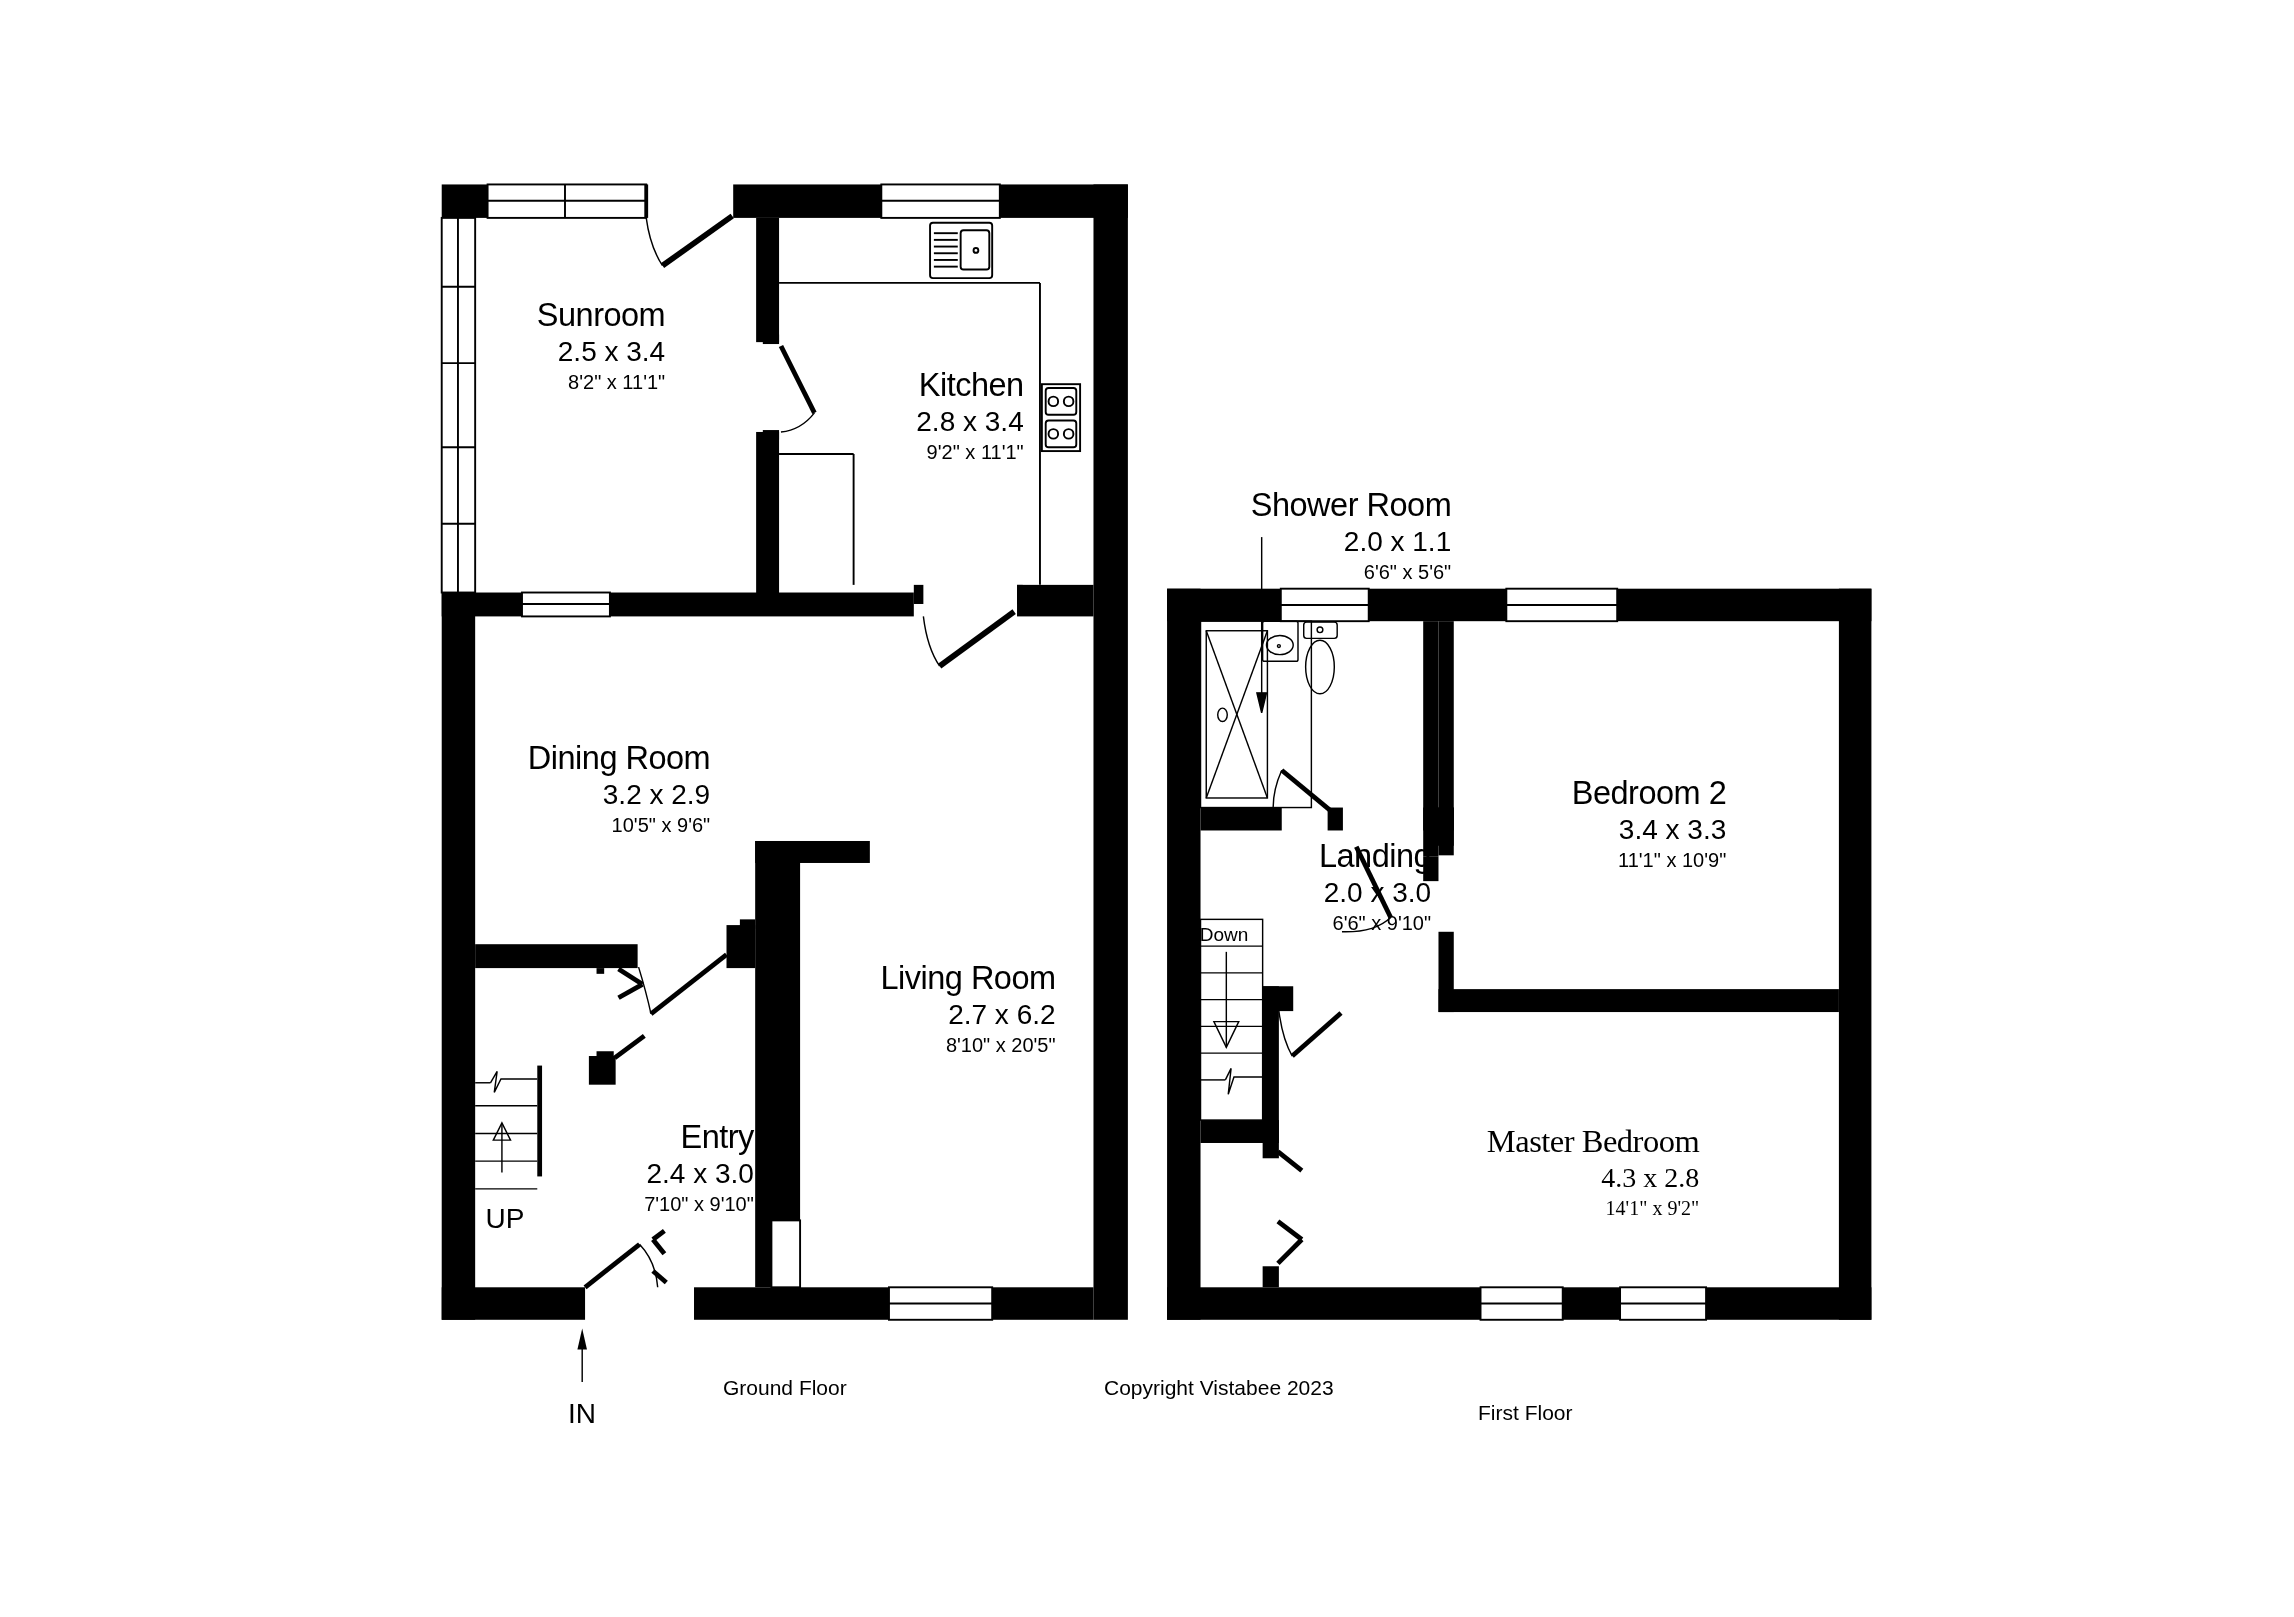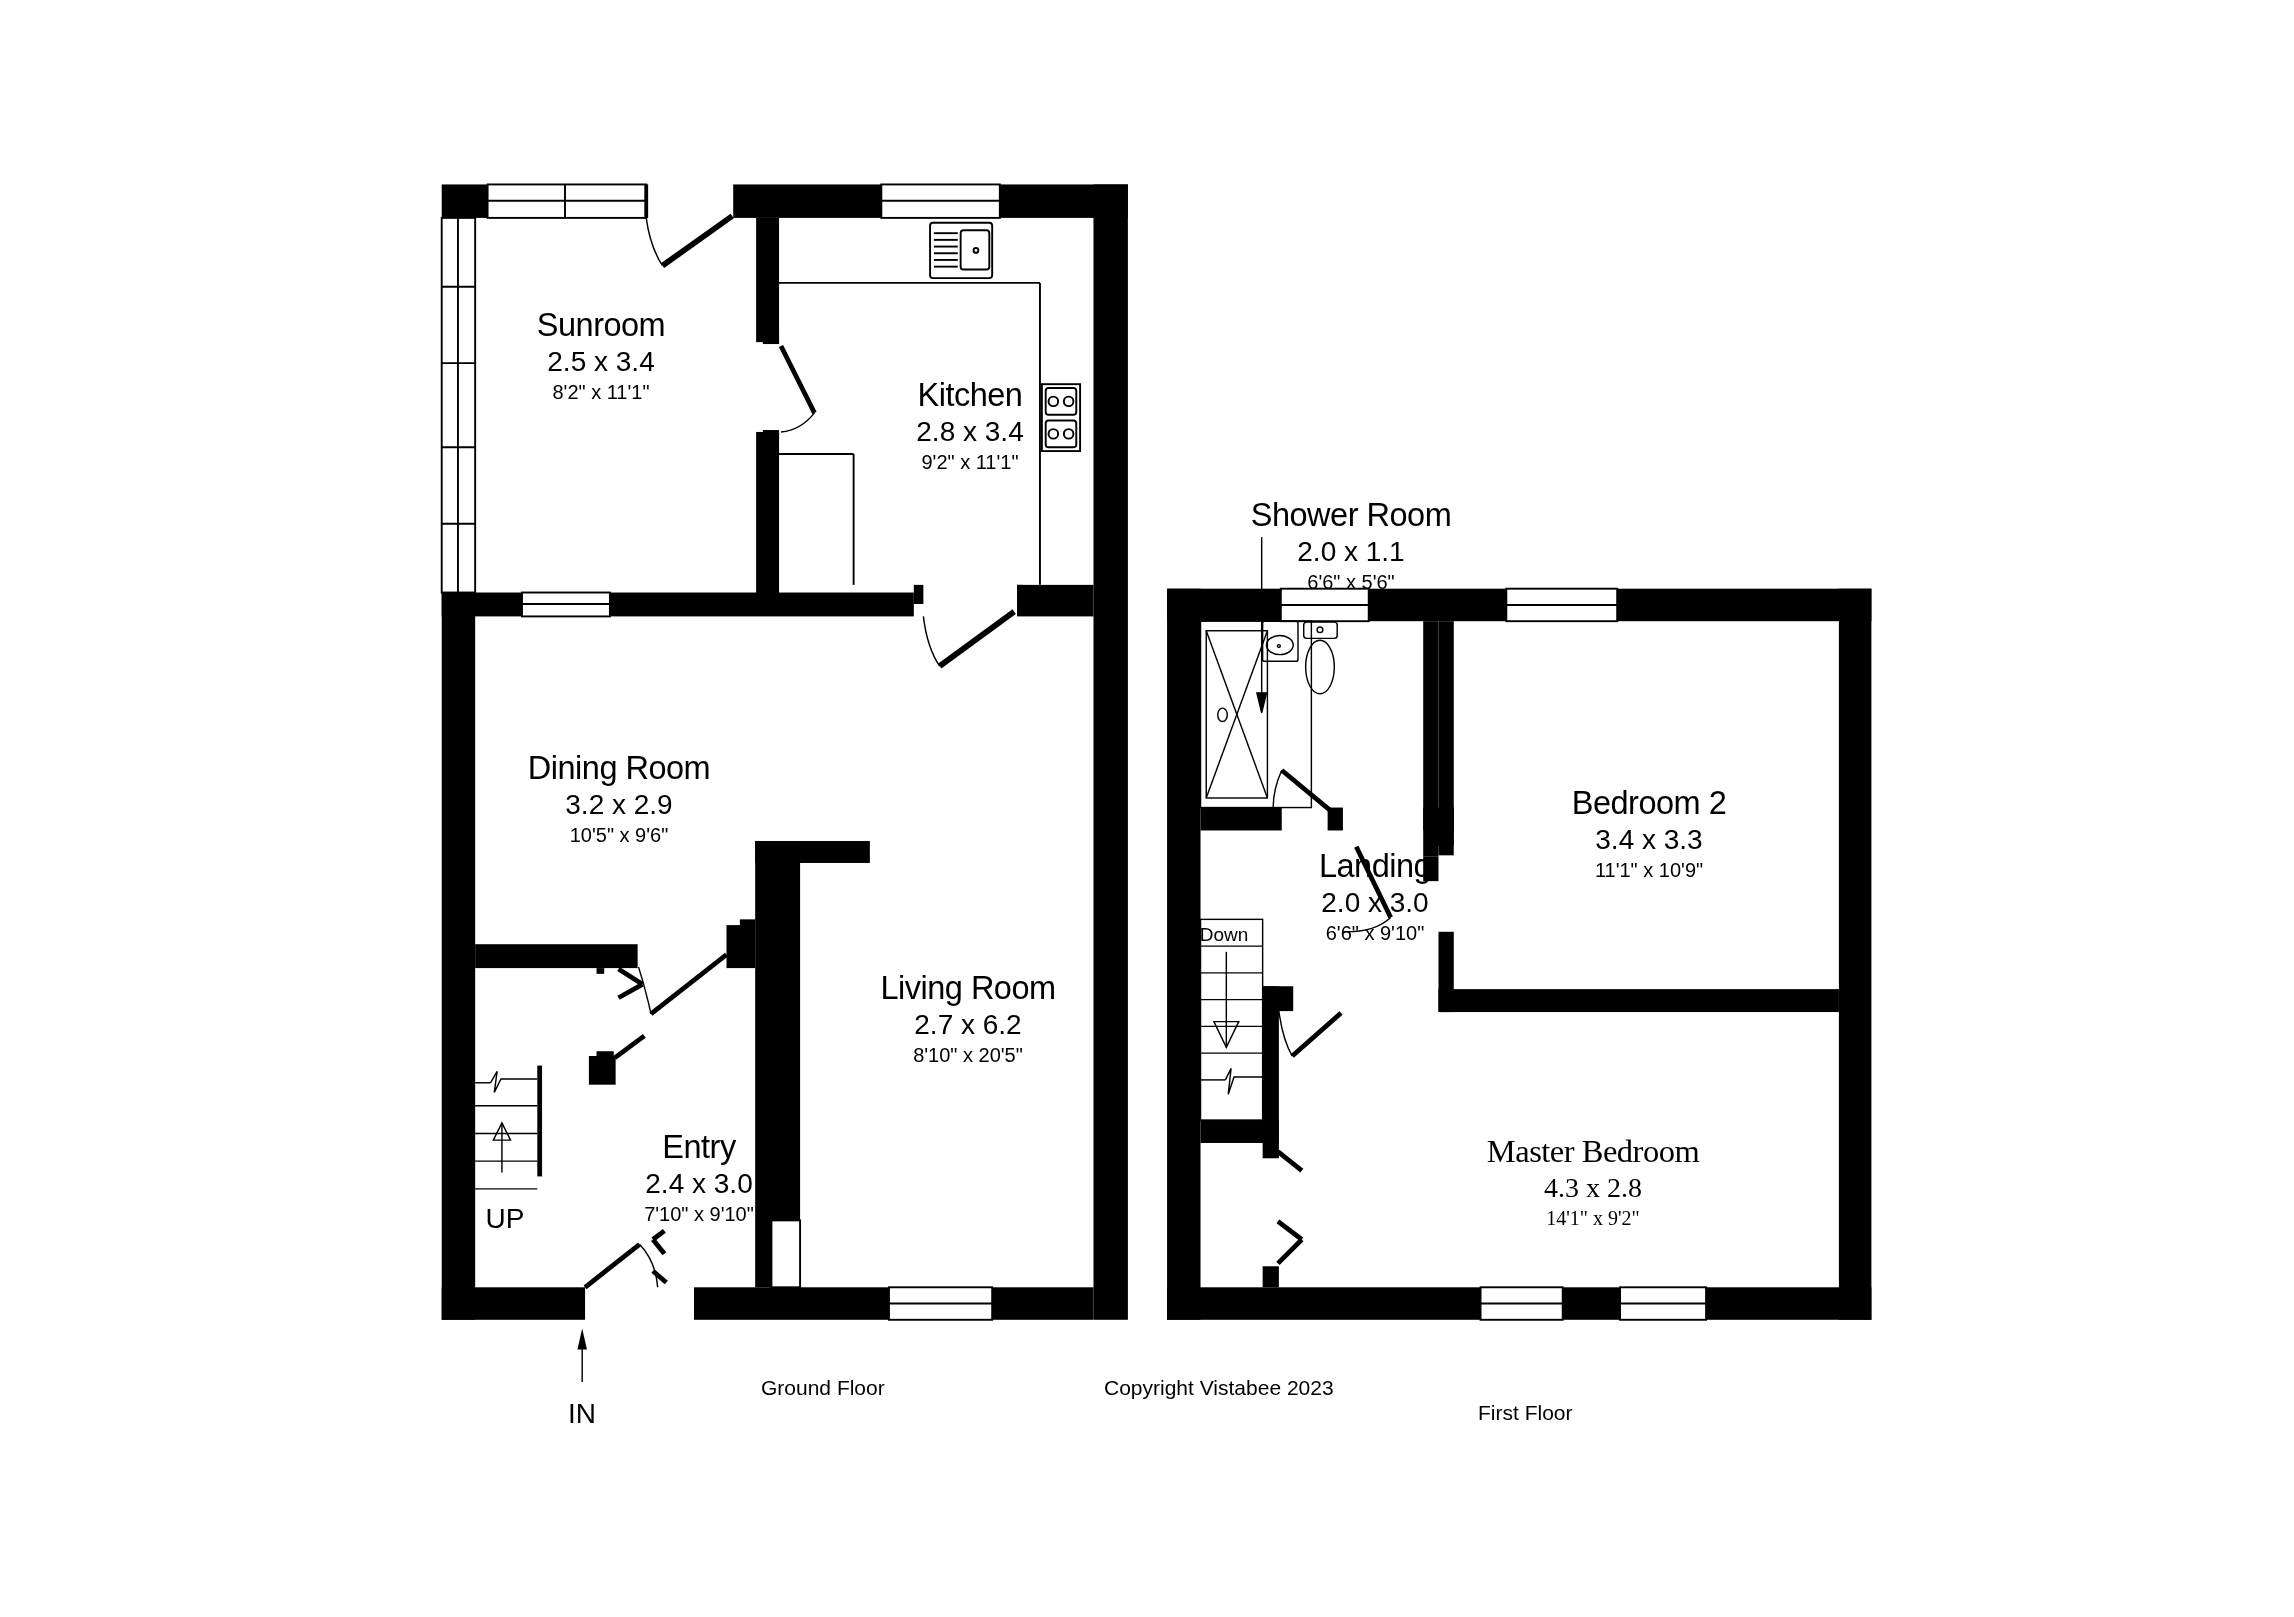--- a/index.html
+++ b/index.html
@@ -1,19 +1,19 @@
 <!DOCTYPE html>
 <html><head>
 <meta charset="utf-8">
 <style>
   html, body { margin:0; padding:0; background:#ffffff; }
   body { width:2294px; height:1617px; position:relative; overflow:hidden;
          font-family:"Liberation Sans", sans-serif; color:#000; }
   #plan { position:absolute; left:0; top:0; width:2294px; height:1617px; }
-  .label { position:absolute; text-align:center; transform:translateX(-50%); white-space:nowrap; line-height:1;margin-top:10px; }
+  .label { position:absolute; text-align:right; transform:translateX(-50%); white-space:nowrap; line-height:1; }
   .room-name { font-size:32.5px; display:block; letter-spacing:-0.5px; }
   .room-dim { font-size:28px; display:block; margin-top:6.7px; }
   .room-dim2 { font-size:20px; display:block; margin-top:5.7px; }
   .caption { position:absolute; font-size:21px; white-space:nowrap; }
   .small { position:absolute; font-size:28px; white-space:nowrap; transform:translateX(-50%); }
 </style>
 </head>
 <body>
 
 <svg id="plan" viewBox="0 0 2400 1692" xmlns="http://www.w3.org/2000/svg">
@@ -231,21 +231,21 @@
   <span class="room-dim">2.7 x 6.2</span>
   <span class="room-dim2">8'10" x 20'5"</span>
 </div>
 <div class="label" style="left:699px; top:1121px;">
   <span class="room-name">Entry</span>
   <span class="room-dim">2.4 x 3.0</span>
   <span class="room-dim2">7'10" x 9'10"</span>
 </div>
 <div class="small" style="left:505px; top:1203px;">UP</div>
 <div class="small" style="left:582px; top:1398px;">IN</div>
-<div class="caption" style="left:761px; top:1376px;">Ground Floor</div>
+<div class="caption" style="left:723px; top:1376px;">Ground Floor</div>
 
 <div class="label" style="left:1351px; top:489px;">
   <span class="room-name">Shower Room</span>
   <span class="room-dim">2.0 x 1.1</span>
   <span class="room-dim2">6'6" x 5'6"</span>
 </div>
 <div class="label" style="left:1649px; top:777px;">
   <span class="room-name">Bedroom 2</span>
   <span class="room-dim">3.4 x 3.3</span>
   <span class="room-dim2">11'1" x 10'9"</span>

